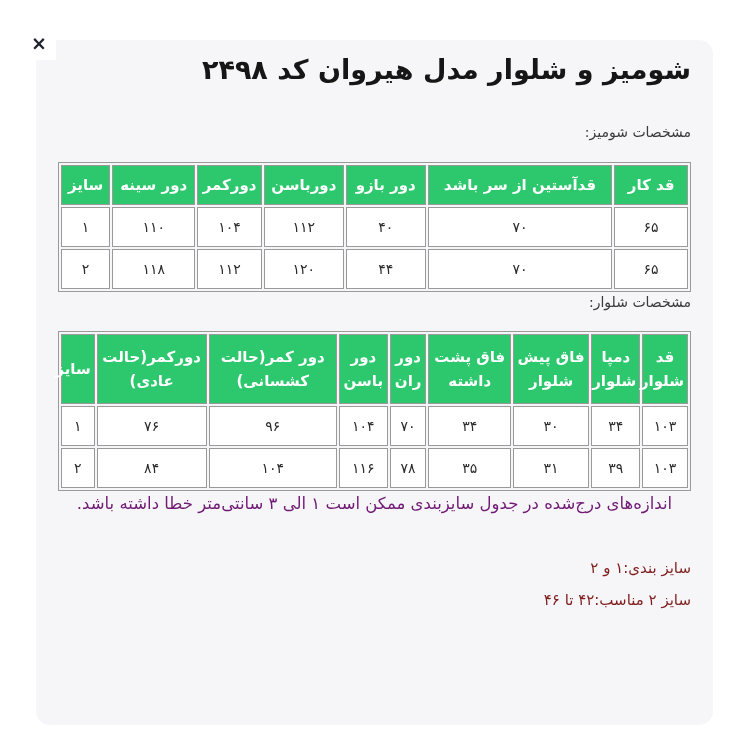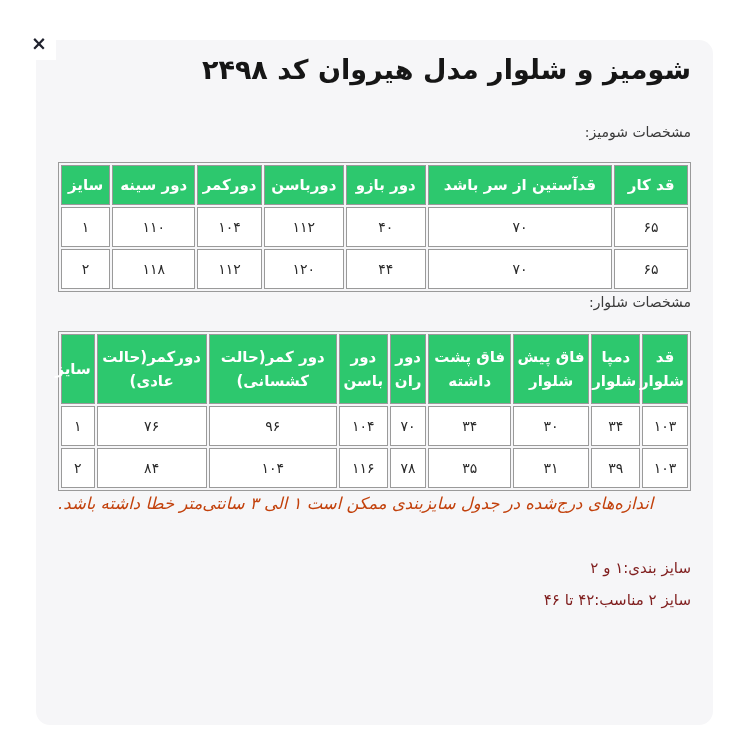--- a/index.html
+++ b/index.html
@@ -110,24 +110,23 @@
   #pants-table th:nth-child(5), #pants-table td:nth-child(5) { width: 6%; margin-top: 40px; }
   #pants-table th:nth-child(6), #pants-table td:nth-child(6) { width: 8%; }
   #pants-table th:nth-child(7), #pants-table td:nth-child(7) { width: 21%; }
   #pants-table th:nth-child(8), #pants-table td:nth-child(8) { width: 18%; }
   #pants-table th:nth-child(9), #pants-table td:nth-child(9) { width: 5.5%; }
 
   .note {
     position: absolute;
     top: 452px; right: 22px; left: 22px;
     font-size: 16.5px;
-    color: #c2410c;
-    text-align: left;
+    color: #701a75;
+    text-align: center;
     line-height: 24px;
-    font-style: italic;
   }
 
   .size-lines {
     position: absolute;
     top: 512px; right: 22px; left: 22px;
     text-align: right;
   }
   .size-line {
     font-size: 15px;
     color: #7f1d1d;

